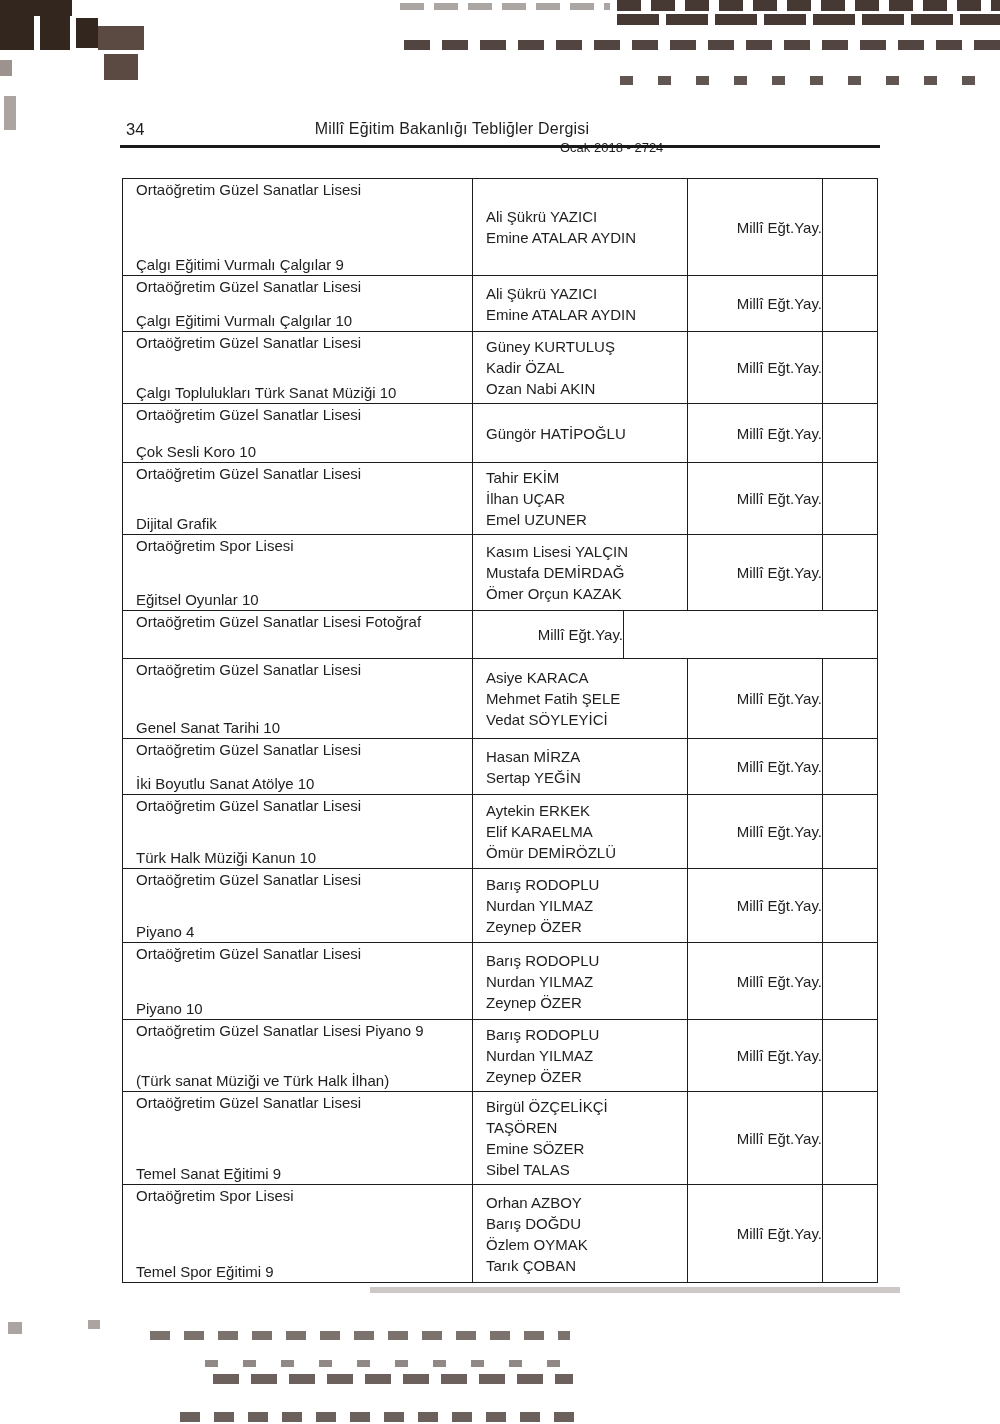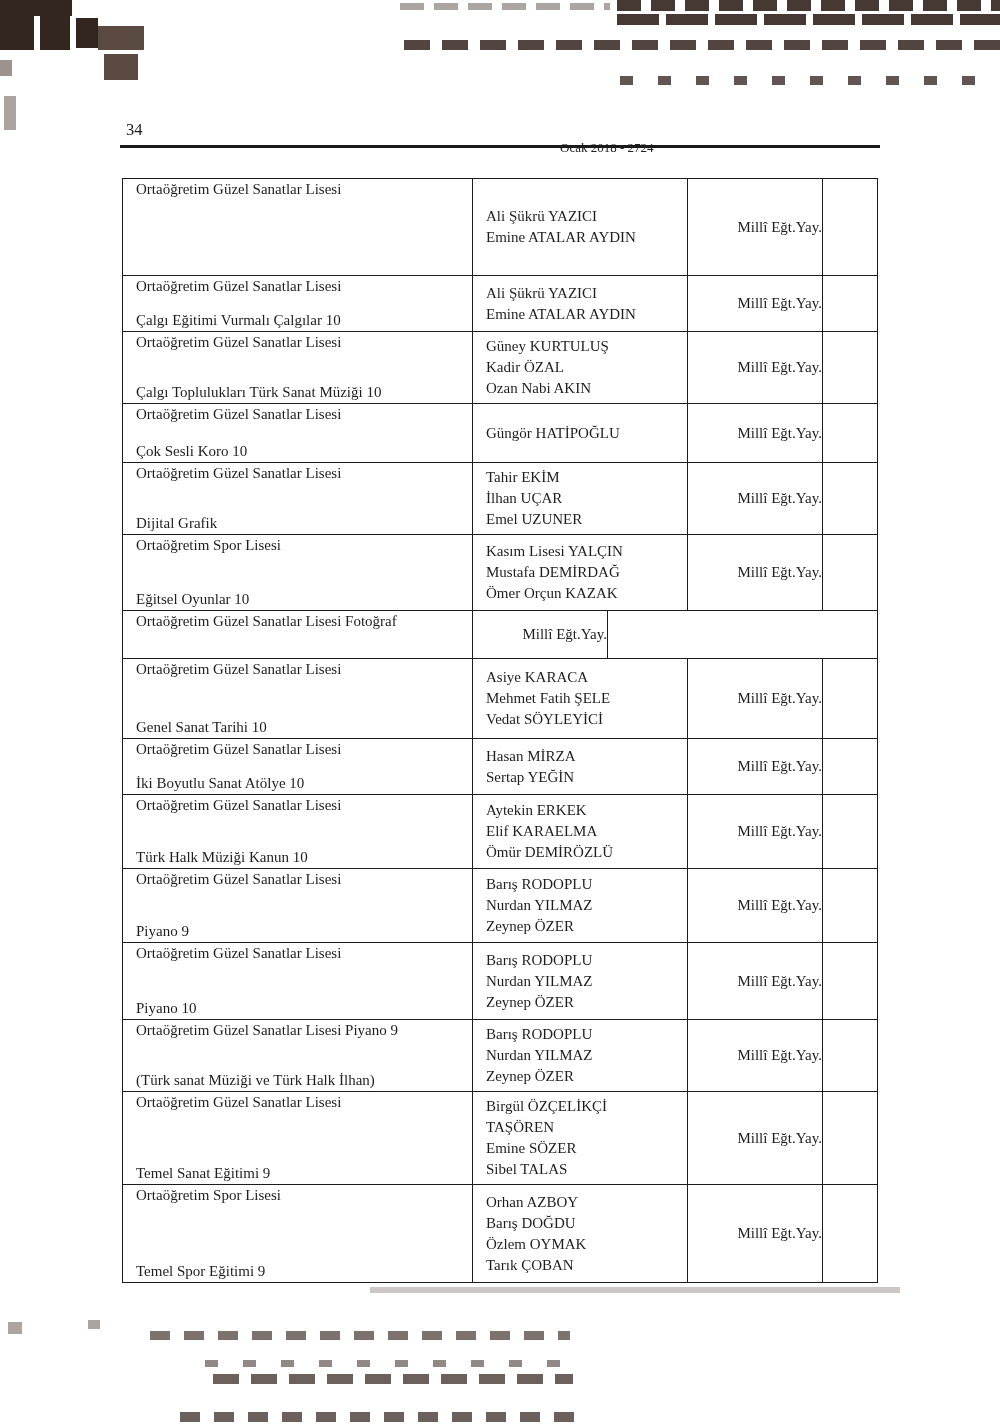--- a/index.html
+++ b/index.html
@@ -1,21 +1,21 @@
 <!DOCTYPE html>
 <html><head>
 <meta charset="utf-8">
 <style>
   html,body{margin:0;padding:0;background:#ffffff;}
   .page{
     position:relative;
     width:1000px;height:1424px;
     background:#ffffff;
     overflow:hidden;
-    font-family:Liberation Serif, serif;
+    font-family:Liberation Sans, sans-serif;
     color:#1e1e1e;
   }
   
   .pagenum{position:absolute;left:126px;top:120px;font-size:16.5px;}
   .jtitle{position:absolute;left:122px;top:120px;width:660px;text-align:center;font-size:16px;letter-spacing:.2px;}
   .issue{position:absolute;left:560px;top:120px;width:308px;text-align:left;font-size:13px;margin-top:20px;}
   .rule{position:absolute;left:120px;top:145px;width:760px;height:2.6px;background:#1a1a1a;}
   
   .booktable{
     position:absolute;left:122px;top:178px;width:756px;
@@ -35,21 +35,21 @@
   .c-title{width:350px;padding-left:13px;padding-right:4px;justify-content:space-between;}
   .c-authors{width:215px;padding-left:13px;padding-right:2px;}
   .c-publisher{width:135px;text-align:right;}
   .c-empty{width:53px;border-right:none;}
   .trow:nth-child(1){height:97px;}
   .trow:nth-child(2){height:56px;}
   .trow:nth-child(3){height:72px;}
   .trow:nth-child(4){height:59px;}
   .trow:nth-child(5){height:72px;}
   .trow:nth-child(6){height:76px;}
-  .trow:nth-child(7){height:48px;}
+  .trow:nth-child(7){height:48px;gap:16px;}
   .trow:nth-child(8){height:80px;}
   .trow:nth-child(9){height:56px;}
   .trow:nth-child(10){height:74px;}
   .trow:nth-child(11){height:74px;}
   .trow:nth-child(12){height:77px;}
   .trow:nth-child(13){height:72px;}
   .trow:nth-child(14){height:93px;}
   .trow:nth-child(15){height:97px;}
   
   .af{position:absolute;background:#33261f;}
@@ -74,27 +74,29 @@
   <div class="af lt" style="left:0;top:60px;width:12px;height:16px;opacity:.6;"></div>
   <div class="af lt" style="left:4px;top:96px;width:12px;height:34px;opacity:.5;"></div>
 
   <div class="d1" style="left:617px;top:0;width:383px;height:11px;"></div>
   <div class="d1" style="left:400px;top:3px;width:210px;height:7px;opacity:.45;"></div>
   <div class="d2" style="left:617px;top:14px;width:383px;height:11px;"></div>
   <div class="d3" style="left:404px;top:40px;width:596px;height:10px;"></div>
   <div class="d4" style="left:620px;top:76px;width:380px;height:9px;"></div>
 
   <div class="pagenum">34</div>
+  <div class="jtitle">Millî Eğitim Bakanlığı Tebliğler Dergisi</div>
   <div class="issue">Ocak 2018 - 2724</div>
   <div class="rule"></div>
 
   <div class="booktable" id="booktable">
   <div class="trow">
     <div class="cell c-title">
           <div class="line">Ortaöğretim Güzel Sanatlar Lisesi</div>
+          <div class="line">Çalgı Eğitimi Vurmalı Çalgılar 9</div>
         </div>
     <div class="cell c-authors">
           <div class="line">Ali Şükrü YAZICI</div>
           <div class="line">Emine ATALAR AYDIN</div>
         </div>
     <div class="cell c-publisher">Millî Eğt.Yay.</div>
     <div class="cell c-empty"></div>
   </div>
 
   <div class="trow">
@@ -209,21 +211,21 @@
           <div class="line">Elif KARAELMA</div>
           <div class="line">Ömür DEMİRÖZLÜ</div>
         </div>
     <div class="cell c-publisher">Millî Eğt.Yay.</div>
     <div class="cell c-empty"></div>
   </div>
 
   <div class="trow">
     <div class="cell c-title">
           <div class="line">Ortaöğretim Güzel Sanatlar Lisesi</div>
-          <div class="line">Piyano 9</div>
+          <div class="line">Piyano 4</div>
         </div>
     <div class="cell c-authors">
           <div class="line">Barış RODOPLU</div>
           <div class="line">Nurdan YILMAZ</div>
           <div class="line">Zeynep ÖZER</div>
         </div>
     <div class="cell c-publisher">Millî Eğt.Yay.</div>
     <div class="cell c-empty"></div>
   </div>
 

